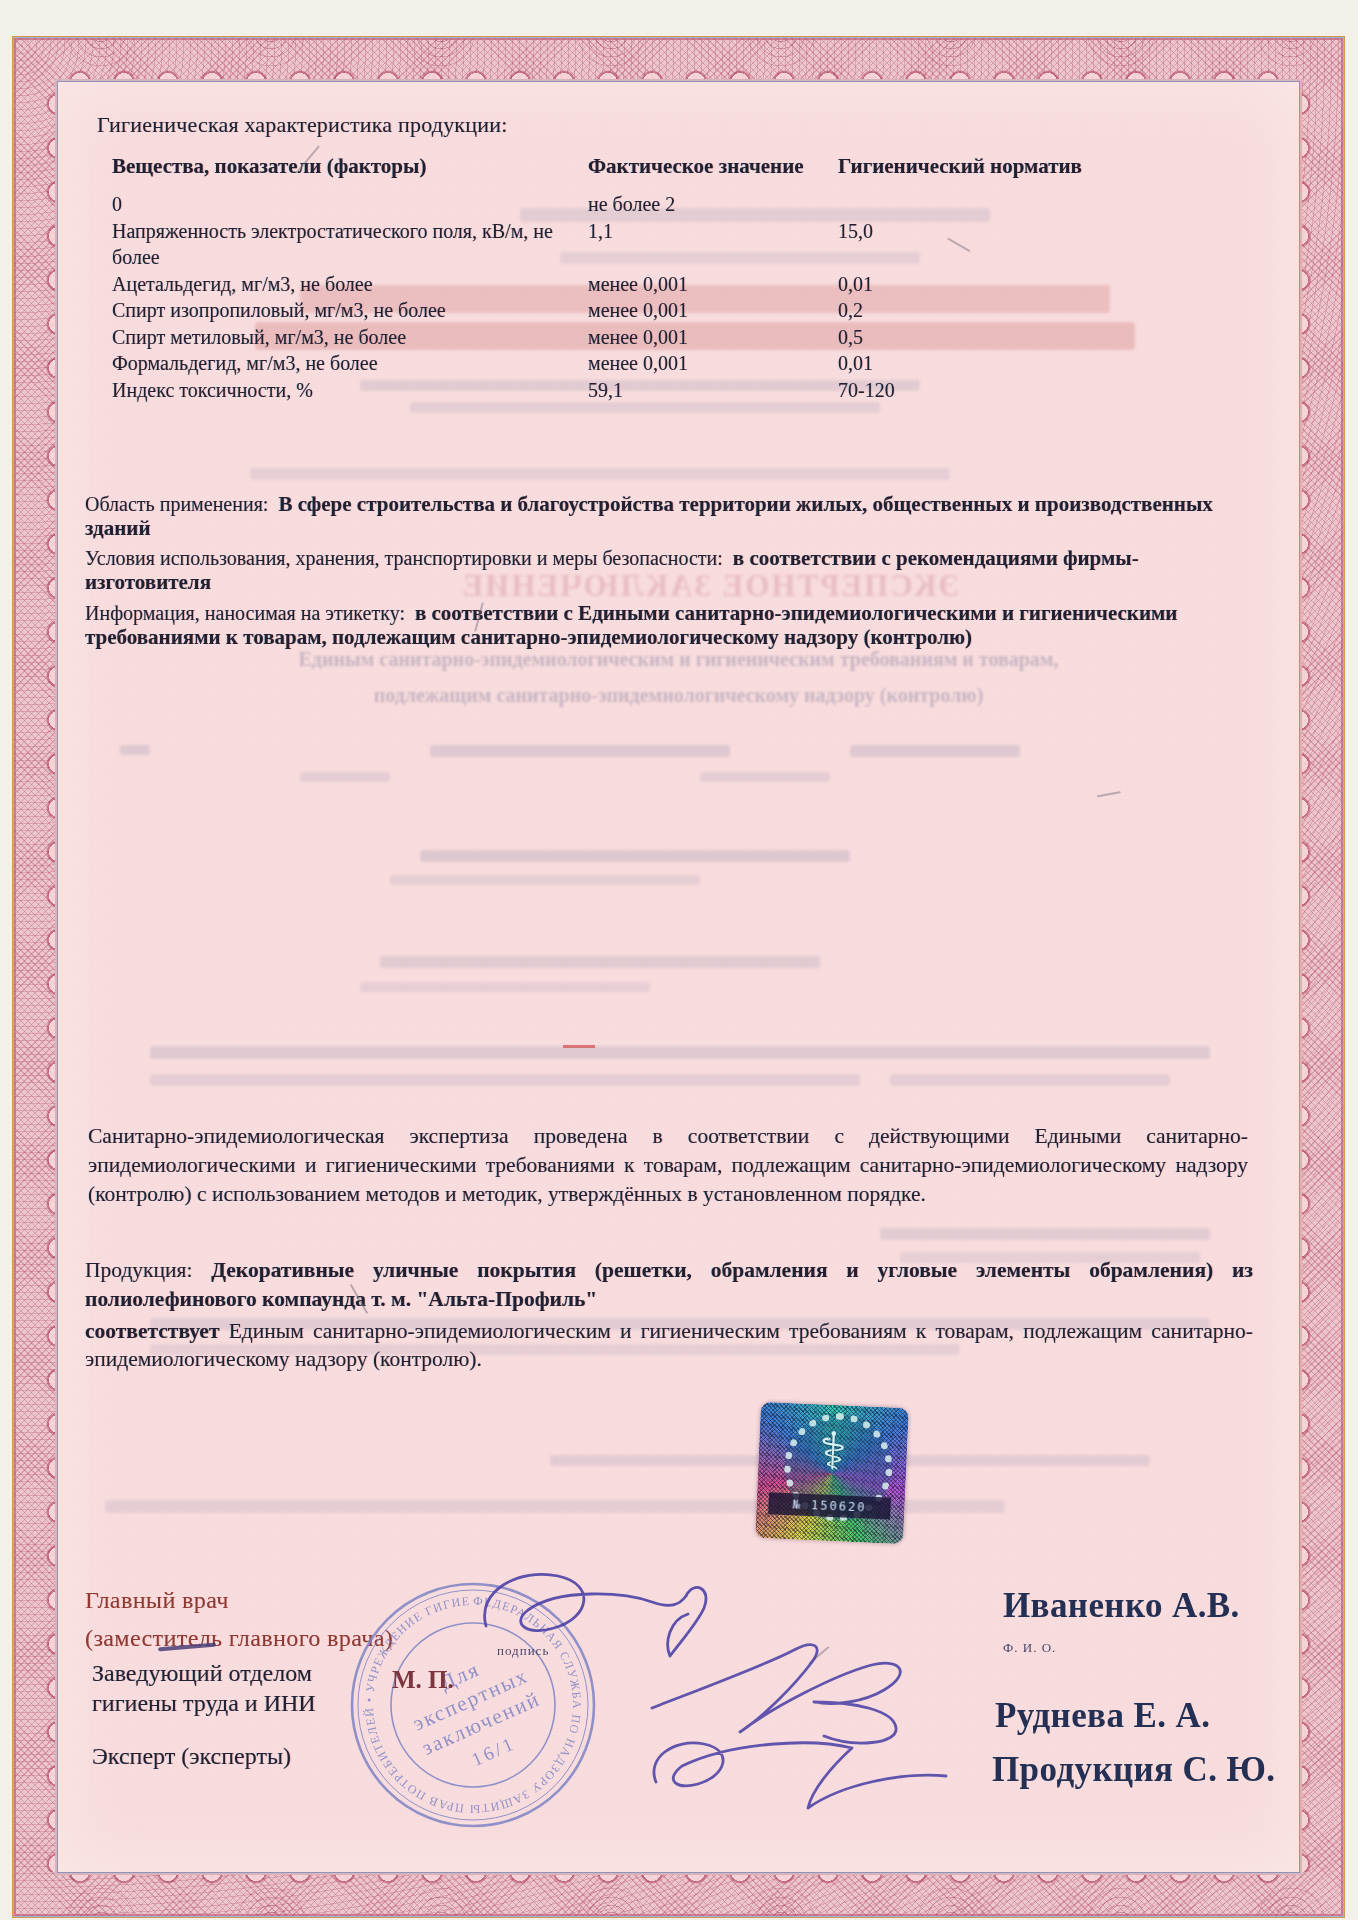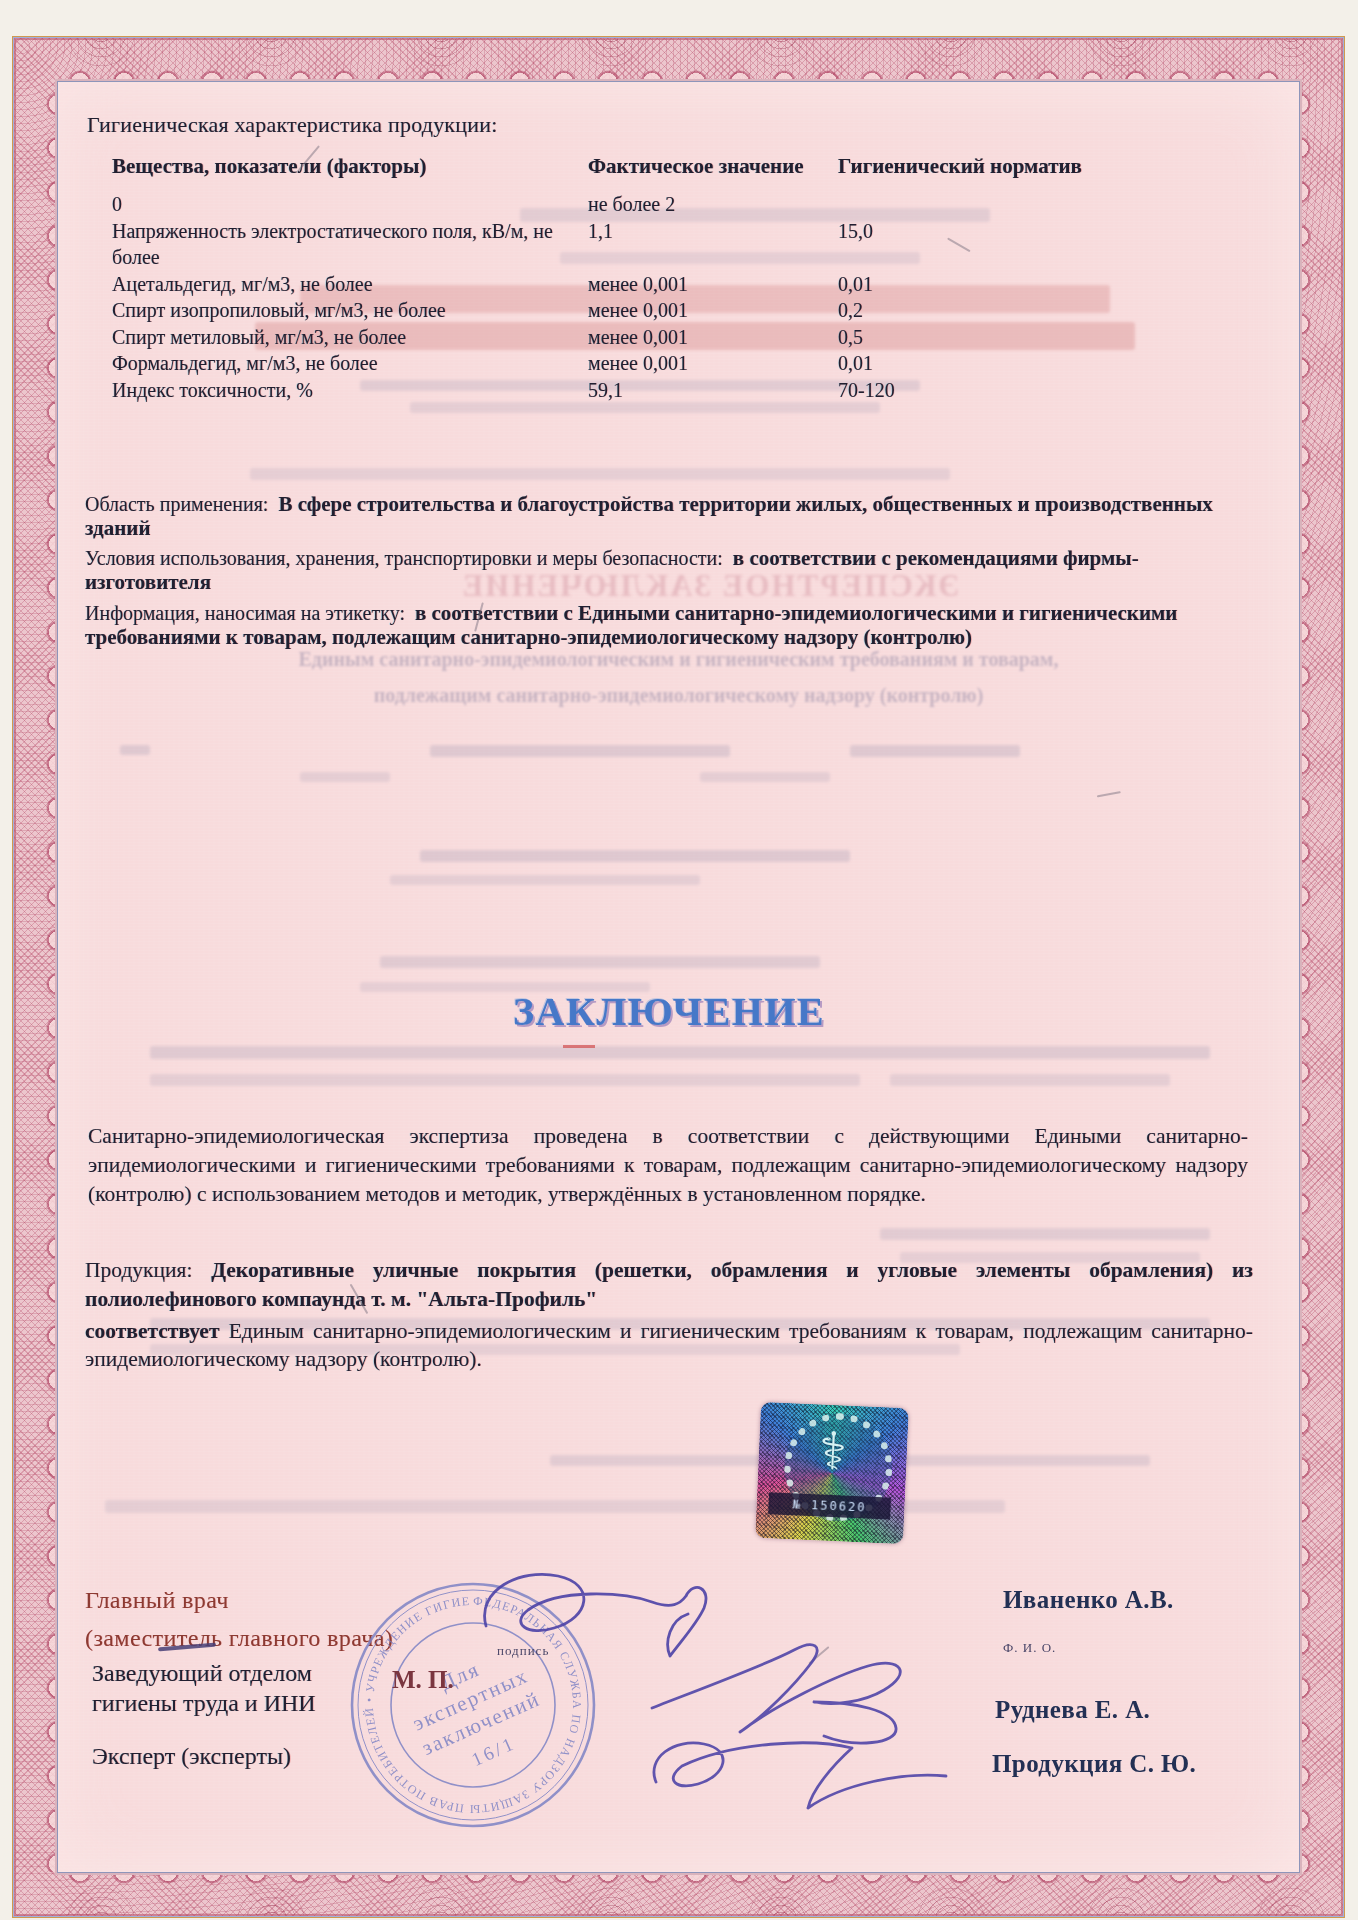--- a/index.html
+++ b/index.html
@@ -65,21 +65,21 @@
   .field b{font-size:21px}
   .big-title{
     font-size:40px;font-weight:bold;letter-spacing:1.5px;color:#4678c8;
     text-shadow:2px 1.5px 0 rgba(86,58,158,.40), -1px -1px 0 rgba(130,170,225,.45);
     z-index:2}
   .para{font-size:21.5px;line-height:28.8px;text-align:justify;z-index:2}
   .sig-red{font-weight:normal;color:#8c3a32;font-size:24px;letter-spacing:.4px;
     text-shadow:.5px 0 rgba(200,60,60,.35)}
   .sig-black{font-size:24px}
   .caption{font-size:13px;color:#4a4668;letter-spacing:1px}
-  .name{font-weight:bold;font-size:25px;color:#233054;letter-spacing:.4px}
+  .name{font-weight:bold;font-size:35px;color:#233054;letter-spacing:.4px}
   
   .ghost{position:absolute;filter:blur(1.4px);border-radius:3px;z-index:1}
   .ghost-text{position:absolute;z-index:1;filter:blur(1px);opacity:.30;color:#5a5a86;
     font-weight:bold;font-size:20px;width:100%;text-align:center}
   .ghost-title{position:absolute;z-index:1;filter:blur(1.8px);opacity:.20;color:#a8405a;
     font-weight:bold;font-size:31px;letter-spacing:2px;transform:scaleX(-1)}
   .fiber{position:absolute;background:rgba(125,115,130,.5);width:1.5px;z-index:3;border-radius:2px}
   
   .holo{
     position:absolute;left:700px;top:1323px;width:148px;height:136px;border-radius:10px;
@@ -149,21 +149,21 @@
       <div class="ghost" style="left:492px;top:1373px;width:600px;height:11px;background:#7d7da0;opacity:.17"></div>
       <div class="ghost" style="left:47px;top:1418px;width:900px;height:13px;background:#7d7da0;opacity:.15"></div>
 
       <div class="fiber" style="left:250px;top:60px;height:32px;transform:rotate(40deg)"></div>
       <div class="fiber" style="left:900px;top:150px;height:26px;transform:rotate(-60deg)"></div>
       <div class="fiber" style="left:420px;top:520px;height:30px;transform:rotate(15deg)"></div>
       <div class="fiber" style="left:1050px;top:700px;height:24px;transform:rotate(80deg)"></div>
       <div class="fiber" style="left:300px;top:1200px;height:34px;transform:rotate(-30deg)"></div>
       <div class="fiber" style="left:760px;top:1560px;height:26px;transform:rotate(50deg)"></div>
 
-      <div class="abs scan doc-title" style="left:29px;top:30px;z-index:2">Гигиеническая характеристика продукции:</div>
+      <div class="abs scan doc-title" style="left:39px;top:30px;z-index:2">Гигиеническая характеристика продукции:</div>
 
       <div class="tbl scan">
         <div class="trow thead">
           <div class="cell">Вещества, показатели (факторы)</div>
           <div class="cell">Фактическое значение</div>
           <div class="cell">Гигиенический норматив</div>
         </div>
         <div class="trow">
           <div class="cell">0</div>
           <div class="cell">не более 2</div>
@@ -206,21 +206,20 @@
       </div>
       <div class="field scan fields" style="top:465px">
         <span>Условия использования, хранения, транспортировки и меры безопасности:</span>&nbsp;
         <b>в соответствии с рекомендациями фирмы-изготовителя</b>
       </div>
       <div class="field scan fields" style="top:520px">
         <span>Информация, наносимая на этикетку:</span>&nbsp;
         <b>в соответствии с Едиными санитарно-эпидемиологическими и гигиеническими требованиями к товарам, подлежащим санитарно-эпидемиологическому надзору (контролю)</b>
       </div>
 
-      <div class="abs big-title" style="left:455px;top:906px">ЗАКЛЮЧЕНИЕ</div>
       <div class="red-mark"></div>
 
       <div class="abs scan para" style="left:27px;top:1174px;width:1168px">
         <div>
           <span>Продукция:</span>
           <b>Декоративные уличные покрытия (решетки, обрамления и угловые элементы обрамления) из полиолефинового компаунда т. м. "Альта-Профиль"</b>
         </div>
         <div style="margin-top:3px">
           <b>соответствует</b>
           <span>Единым санитарно-эпидемиологическим и гигиеническим требованиям к товарам, подлежащим санитарно-эпидемиологическому надзору (контролю).</span>

